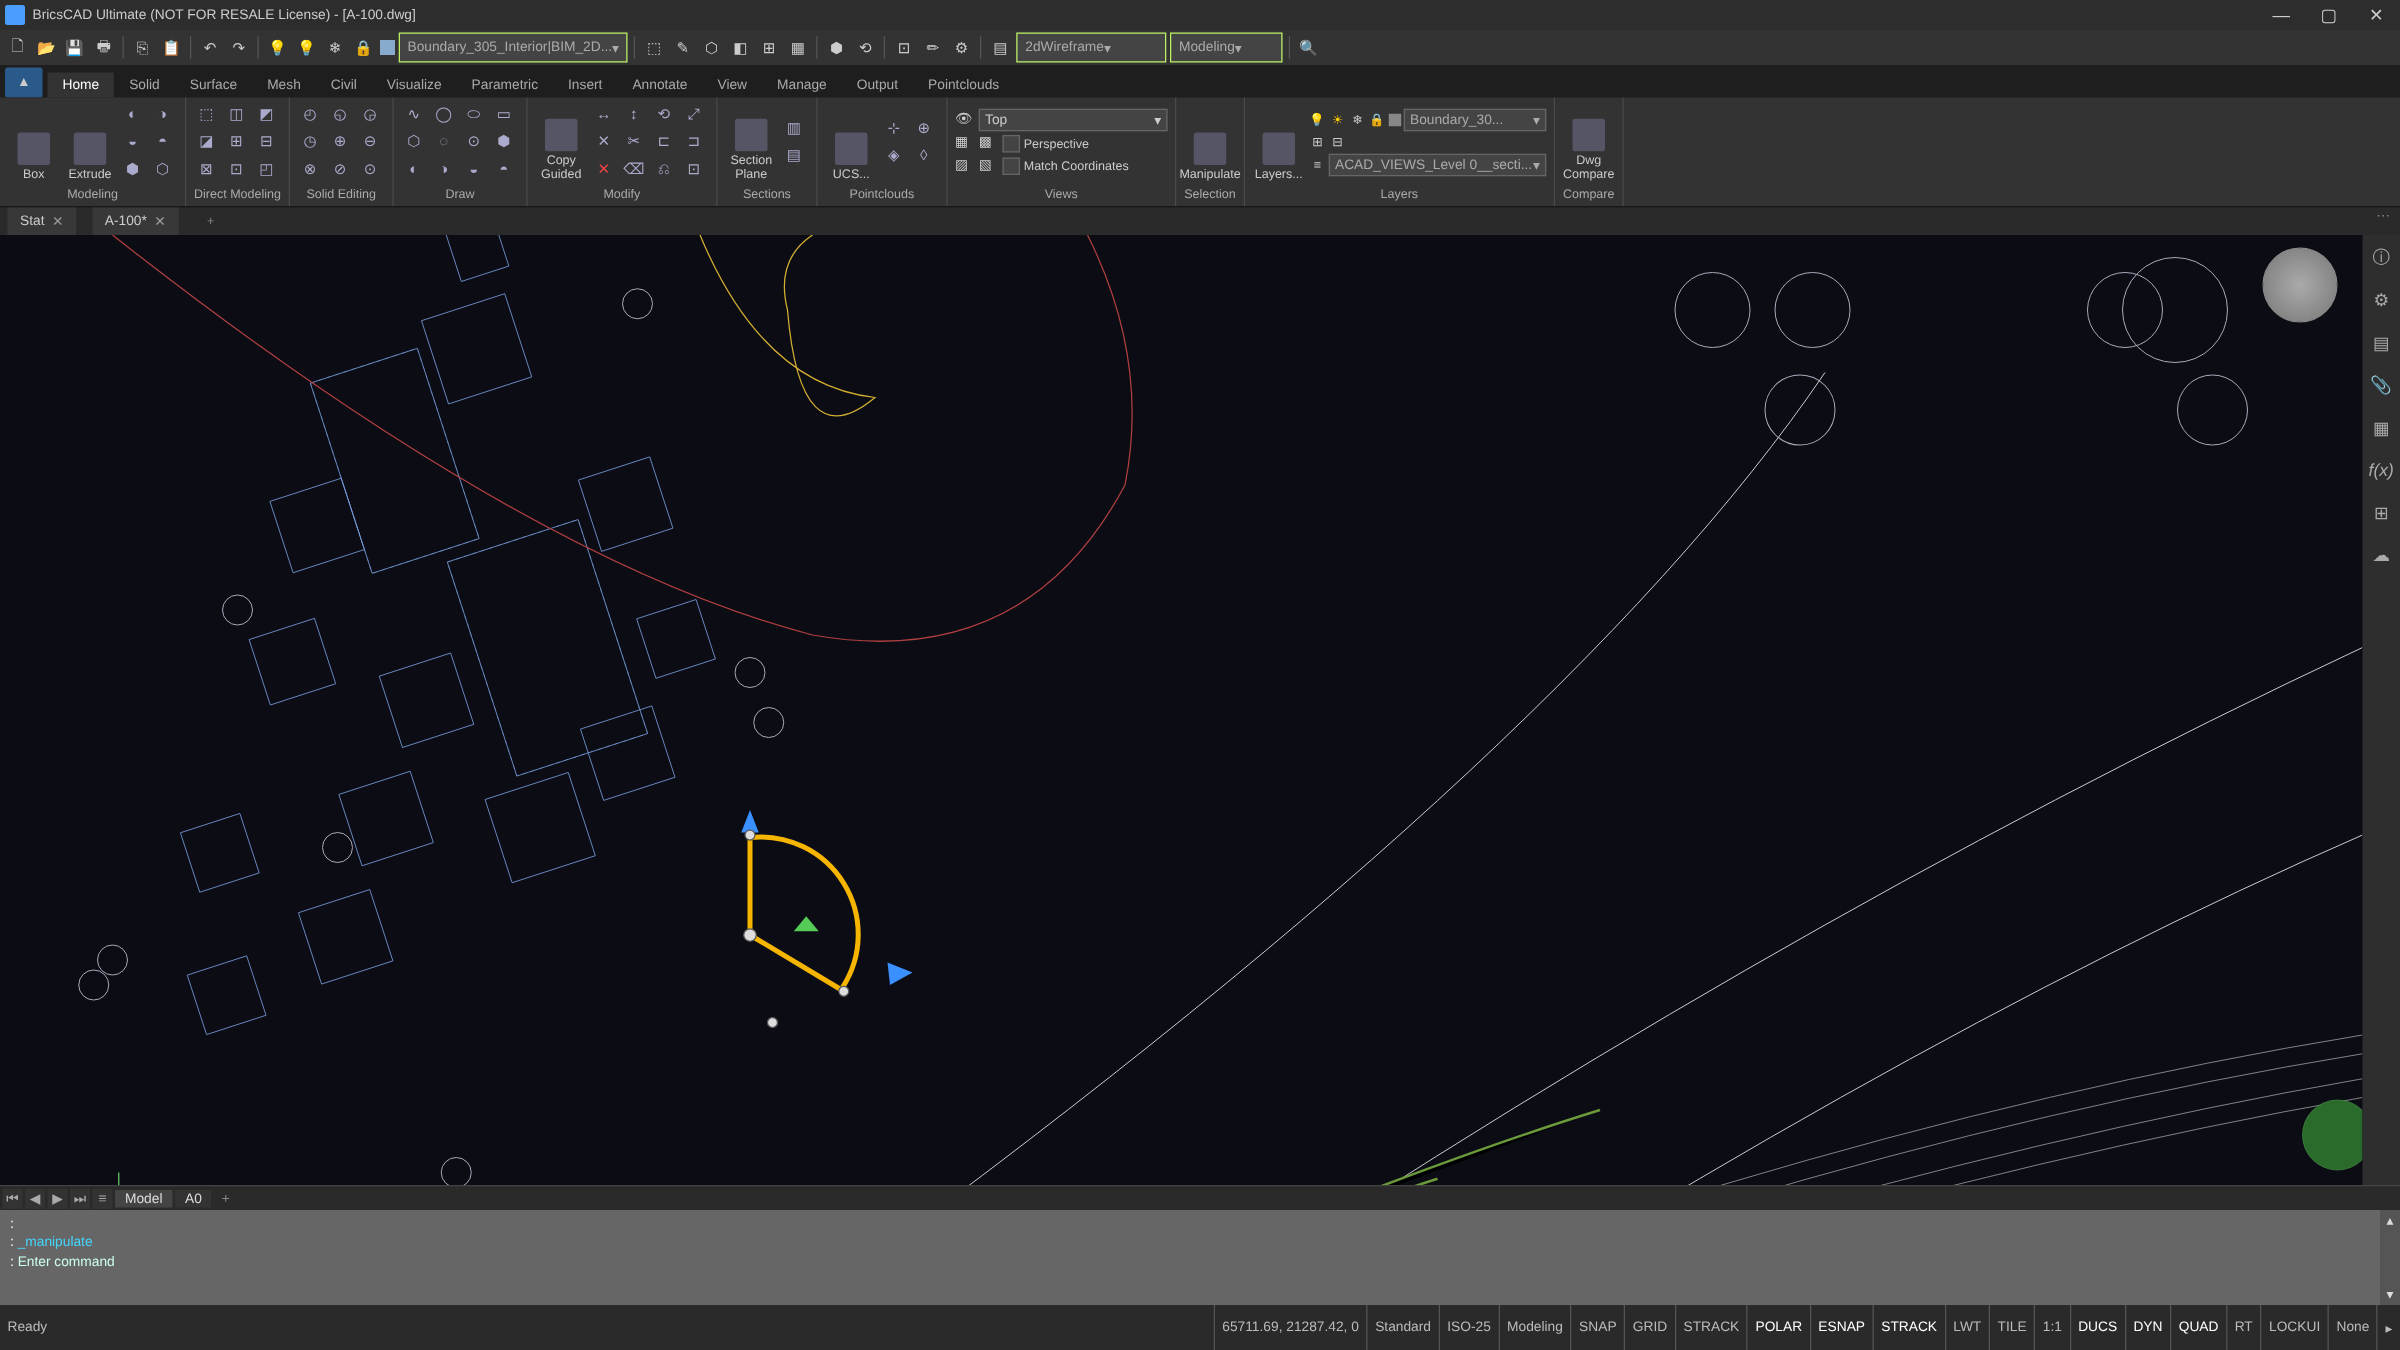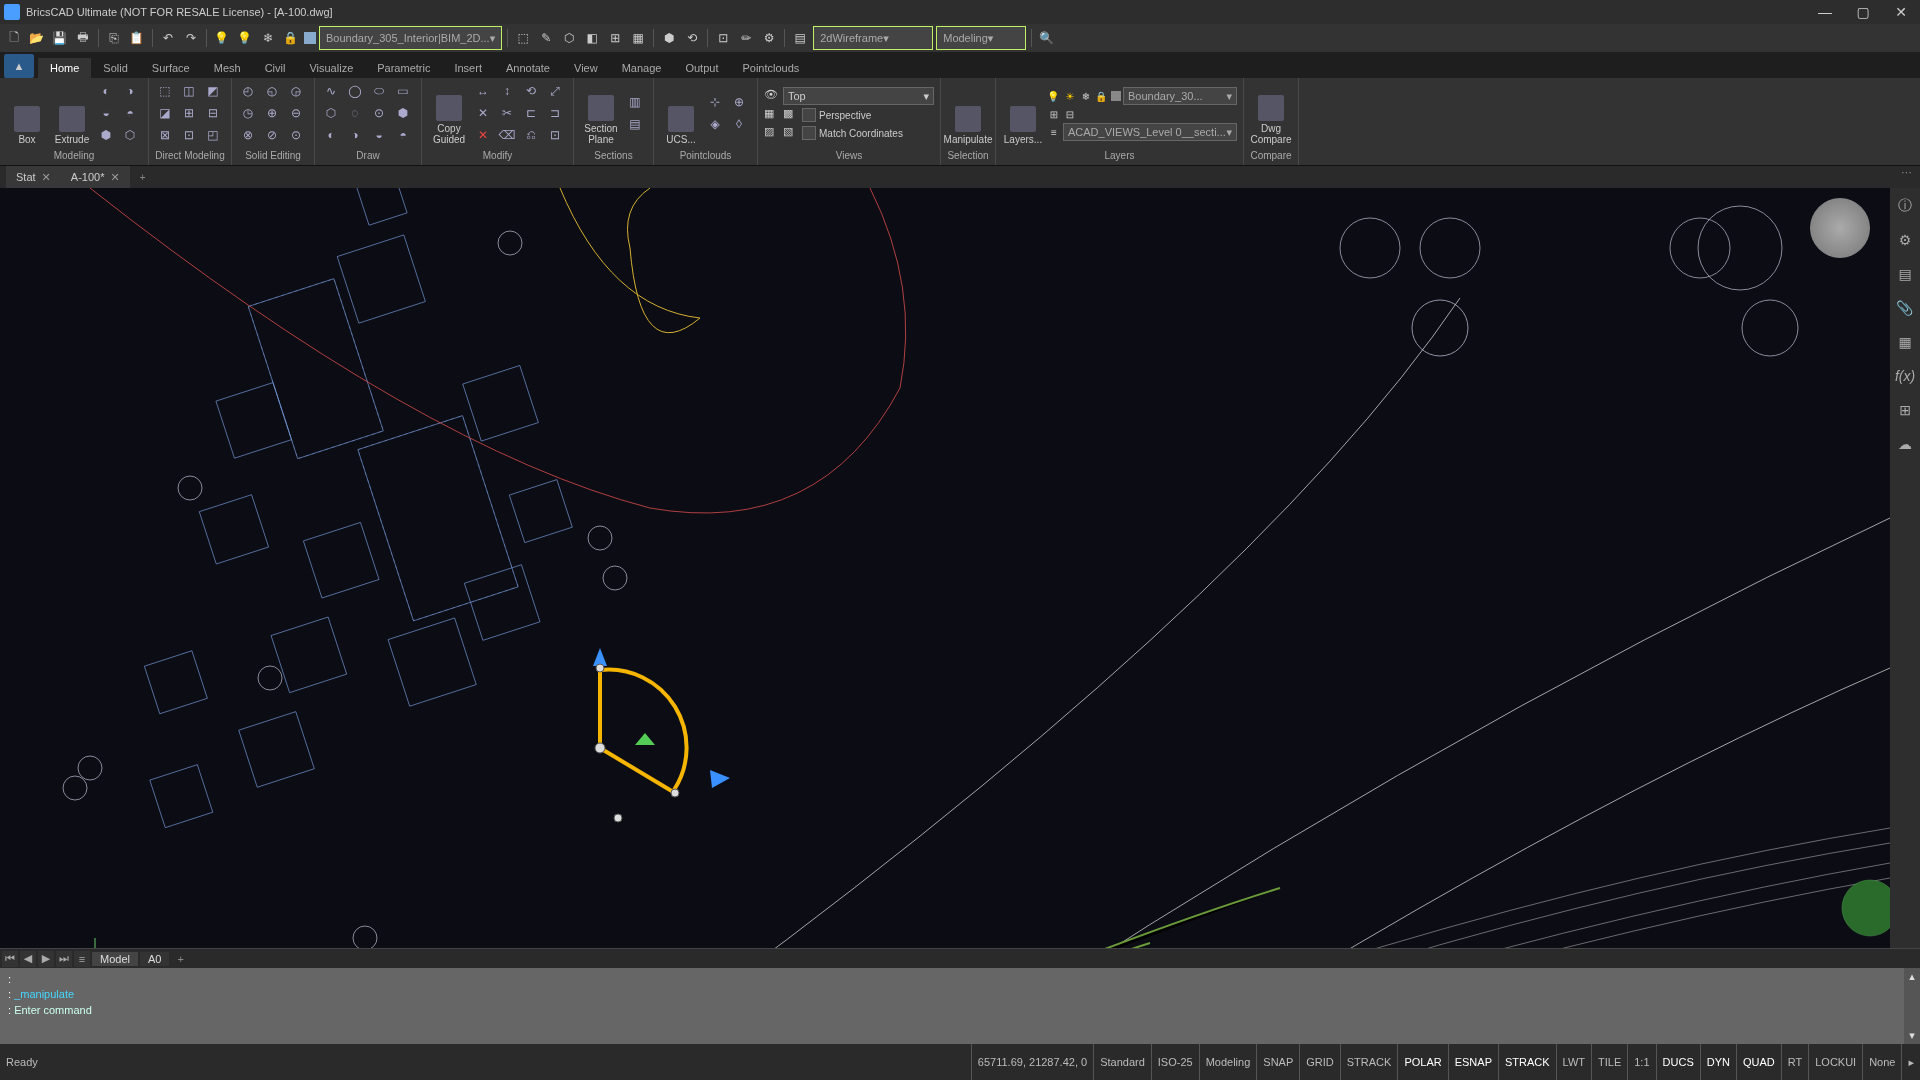--- a/index.html
+++ b/index.html
@@ -31,21 +31,21 @@
 .icon-grid .gi{width:20px;height:18px;display:flex;align-items:center;justify-content:center;color:#aac;font-size:12px}
 .views-panel{display:flex;flex-direction:column;gap:2px;width:170px}
 .vrow{display:flex;align-items:center;gap:3px}
 .vrow .vi{width:16px;height:16px}
 .vrow .combo{flex:1;background:#444;border:1px solid #666;height:18px;padding:0 4px;display:flex;align-items:center;color:#ccc;font-size:10px;justify-content:space-between}
 .vrow .cb{width:14px;height:14px;background:#444;border:1px solid #666}
 .layers-panel{display:flex;flex-direction:column;gap:2px;width:190px}
 .lrow{display:flex;align-items:center;gap:2px}
 .lrow .li{width:14px;height:14px;font-size:10px;display:flex;align-items:center;justify-content:center}
 .lrow .combo{flex:1;background:#444;border:1px solid #666;height:18px;padding:0 4px;display:flex;align-items:center;color:#aaa;font-size:10px;justify-content:space-between}
-.doc-tabs{height:22px;background:#2a2a2a;display:flex;padding-left:6px;gap:0}
+.doc-tabs{height:22px;background:#2a2a2a;display:flex;padding-left:6px;gap:13px}
 .doc-tab{padding:2px 10px;background:#383838;color:#ccc;display:flex;align-items:center;gap:6px;font-size:10px}
 .doc-tab .cl{color:#999}
 .doc-tab.plus{background:transparent;color:#888}
 .canvas-wrap{flex:1;position:relative;background:#0c0c15;overflow:hidden}
 .canvas-wrap svg{position:absolute;inset:0}
 .right-rail{position:absolute;right:0;top:0;width:30px;background:#2e2e2e;height:100%;display:flex;flex-direction:column;align-items:center;padding-top:8px;gap:14px}
 .right-rail .ri{width:20px;height:20px;color:#aaa;font-size:14px;display:flex;align-items:center;justify-content:center}
 .viewcube{position:absolute;top:10px;right:50px;width:60px;height:60px;border:1px solid #888;border-radius:50%;background:radial-gradient(#aaa,#777)}
 .model-tabs{height:20px;background:#2a2a2a;display:flex;align-items:center;padding-left:2px;gap:2px;font-size:10px;border-top:1px solid #444}
 .model-tabs .nv{width:16px;height:16px;display:flex;align-items:center;justify-content:center;color:#aaa;background:#333}

